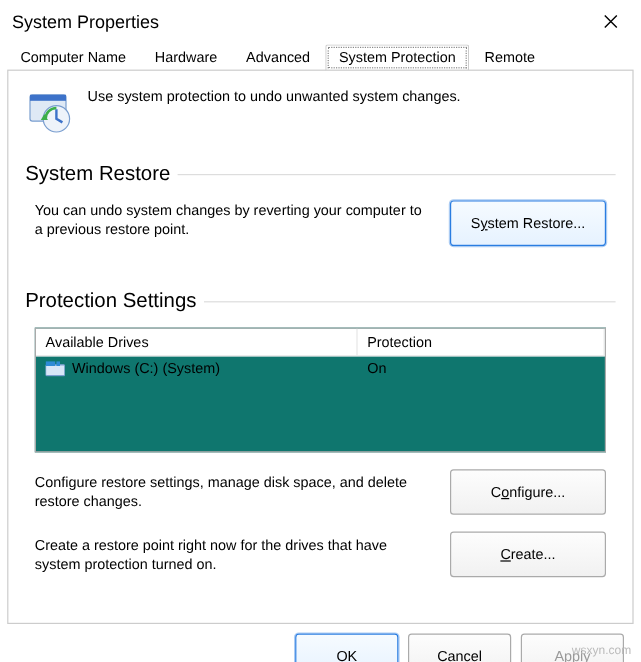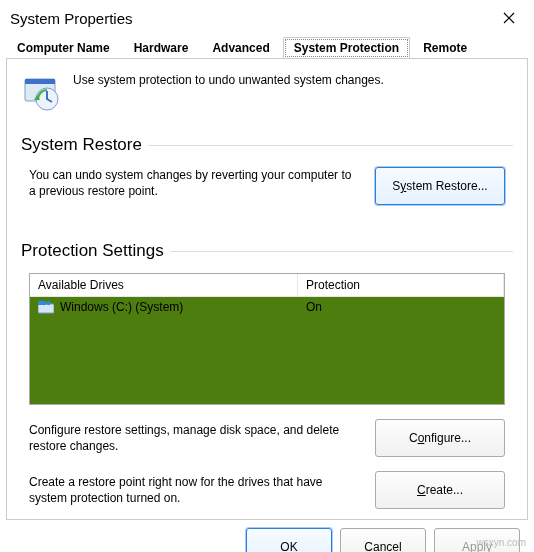--- a/index.html
+++ b/index.html
@@ -38,21 +38,20 @@
     height: 24px;
     gap: 2px;
   }
   .tab {
     padding: 3px 10px;
     font-size: 12px;
     cursor: pointer;
     position: relative;
     top: 1px;
     border: 1px solid transparent;
-    font-weight: bold;
   }
   .tab.active {
     border: 1px solid #ccc;
     border-bottom: 1px solid #fff;
     background: #fff;
     border-radius: 2px 2px 0 0;
     outline: 1px dotted #888;
     outline-offset: -3px;
   }
   .tab-content {
@@ -111,23 +110,23 @@
     padding: 0 16px;
   }
   .win-btn.highlight {
     border: 1px solid #2a7de1;
     box-shadow: 0 0 0 1px rgba(42,125,225,0.4);
     background: linear-gradient(#f6fbff, #e6f2ff);
   }
   .win-btn u { text-decoration: underline; }
   .drives-box {
     border: 1px solid #aaa;
-    height: 132px;
+    height: 104px;
     margin: 0 8px 14px 8px;
-    background: #4d7c0f;
+    background: #0f766e;
   }
   .drives-header {
     display: flex;
     background: #fff;
     border-bottom: 1px solid #e7e7e7;
   }
   .drives-header > div {
     padding: 4px 8px;
     border-right: 1px solid #e7e7e7;
   }

